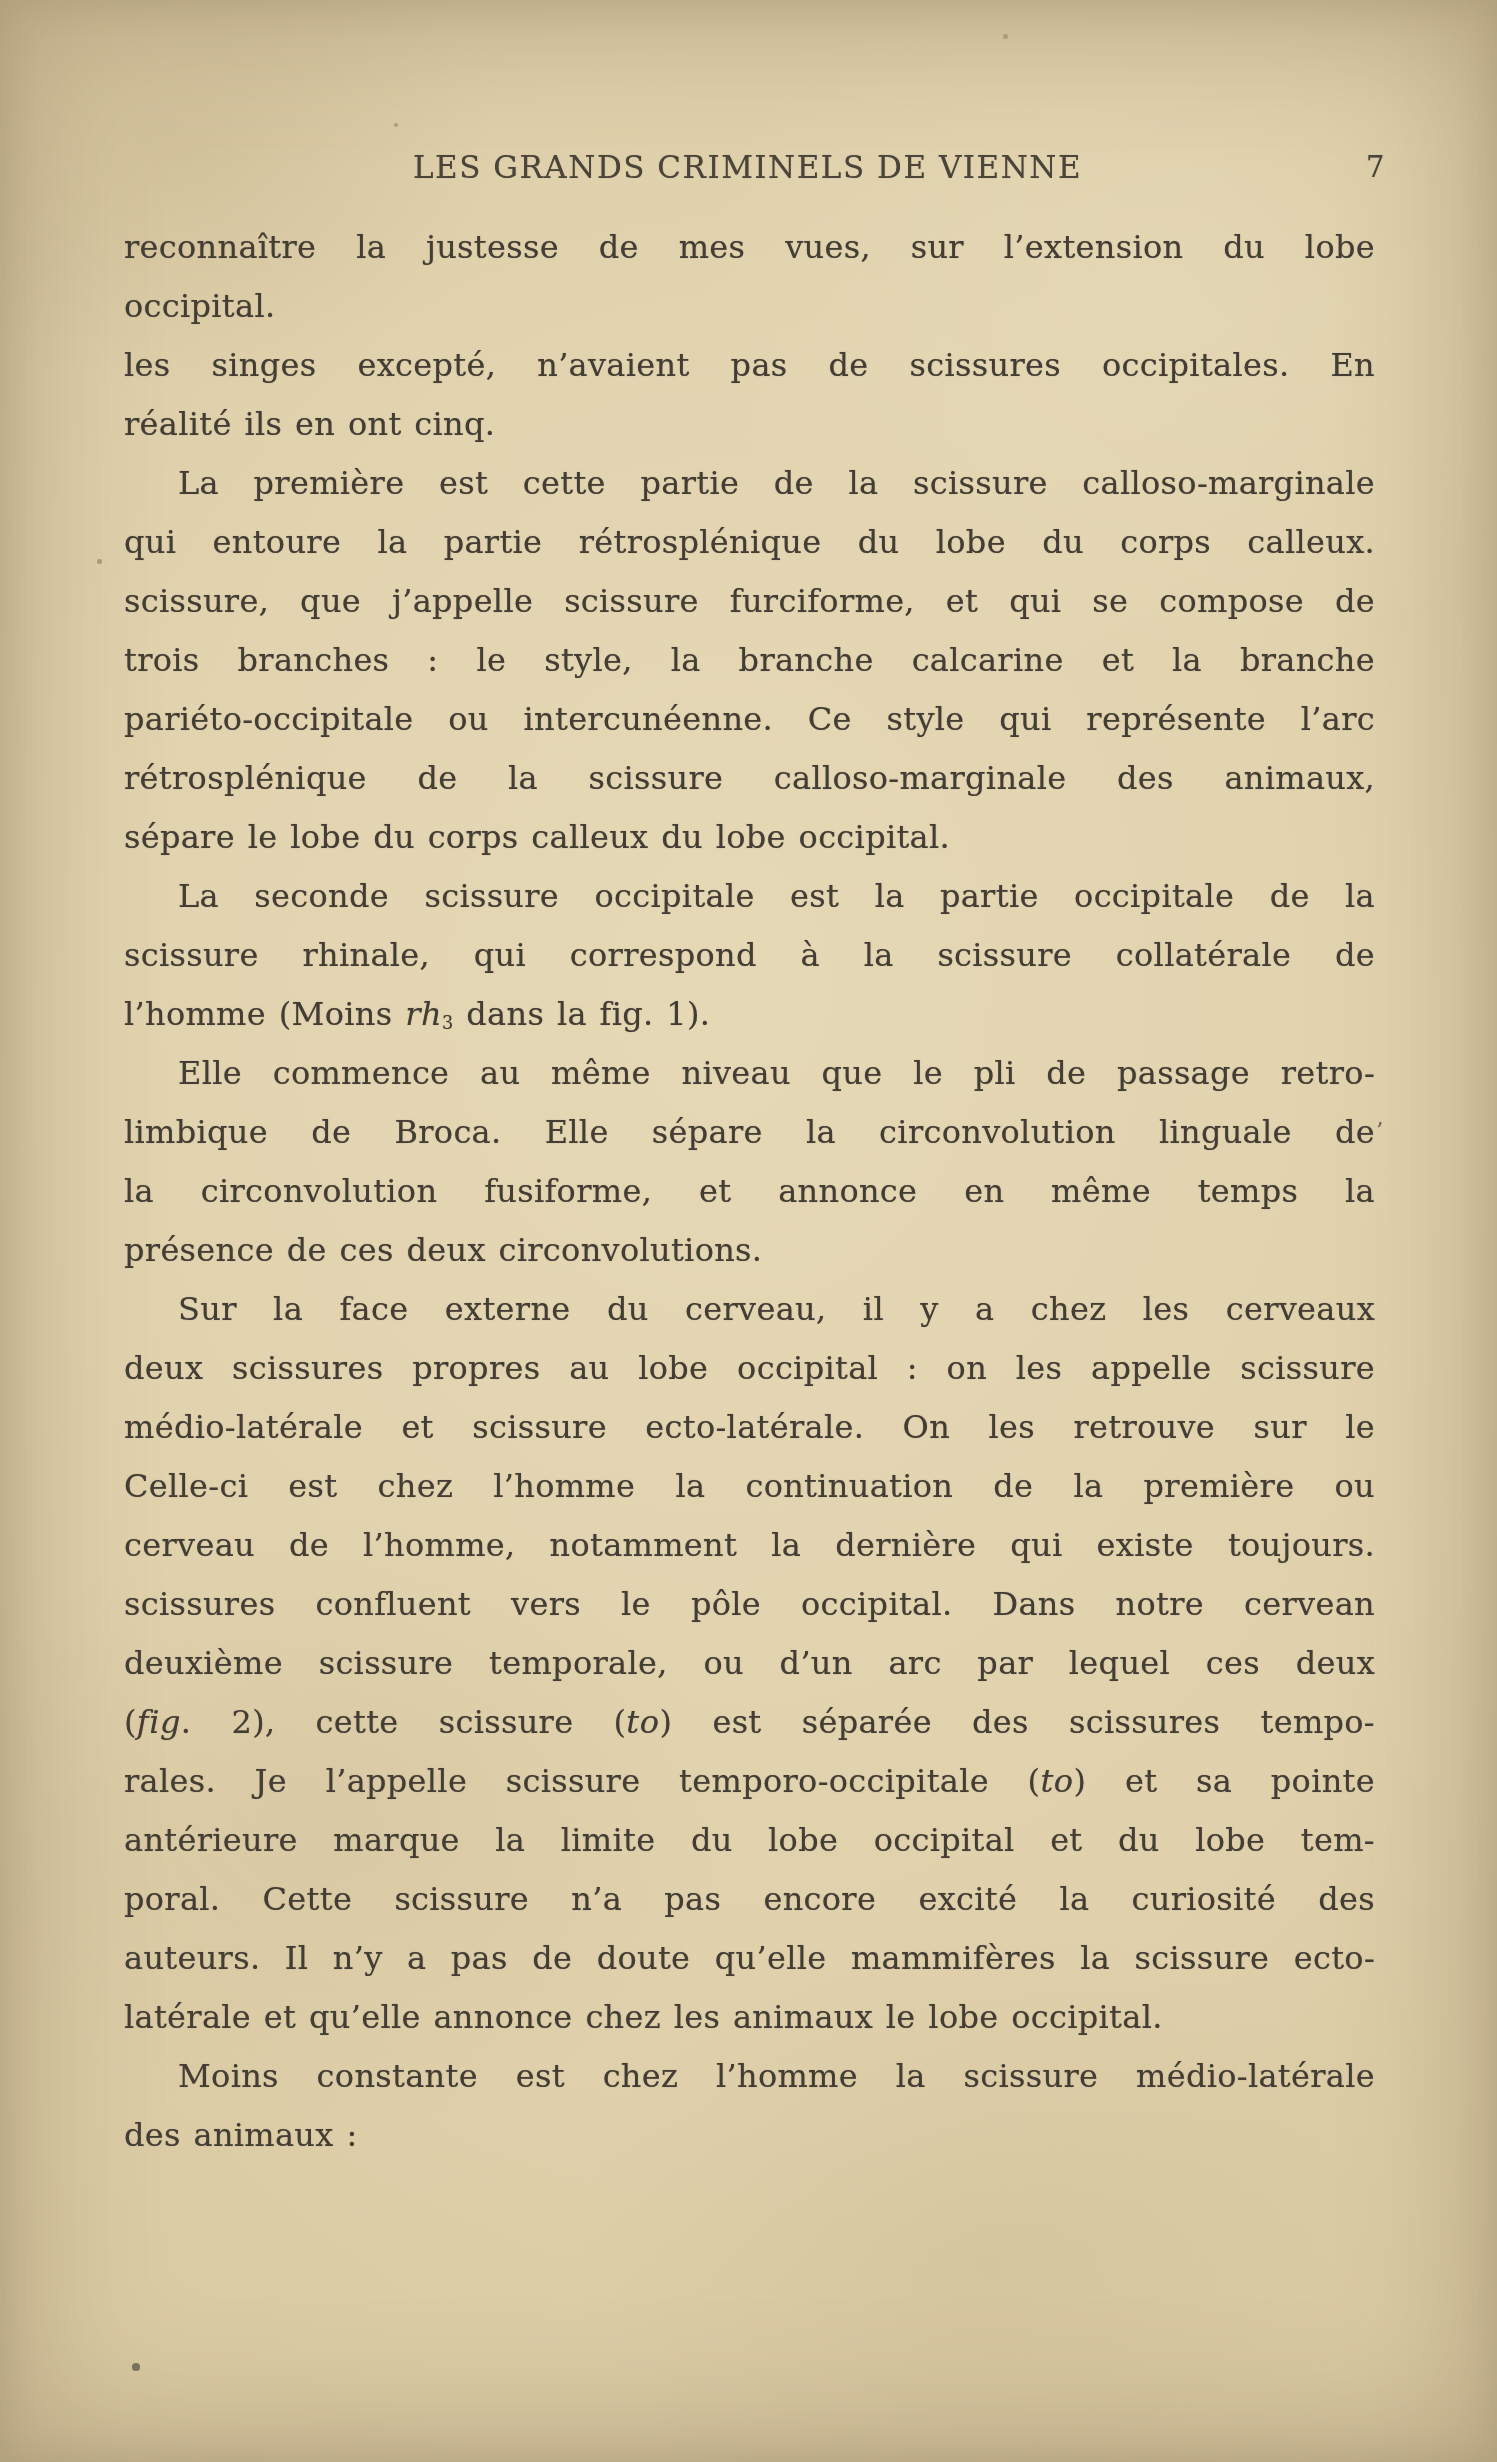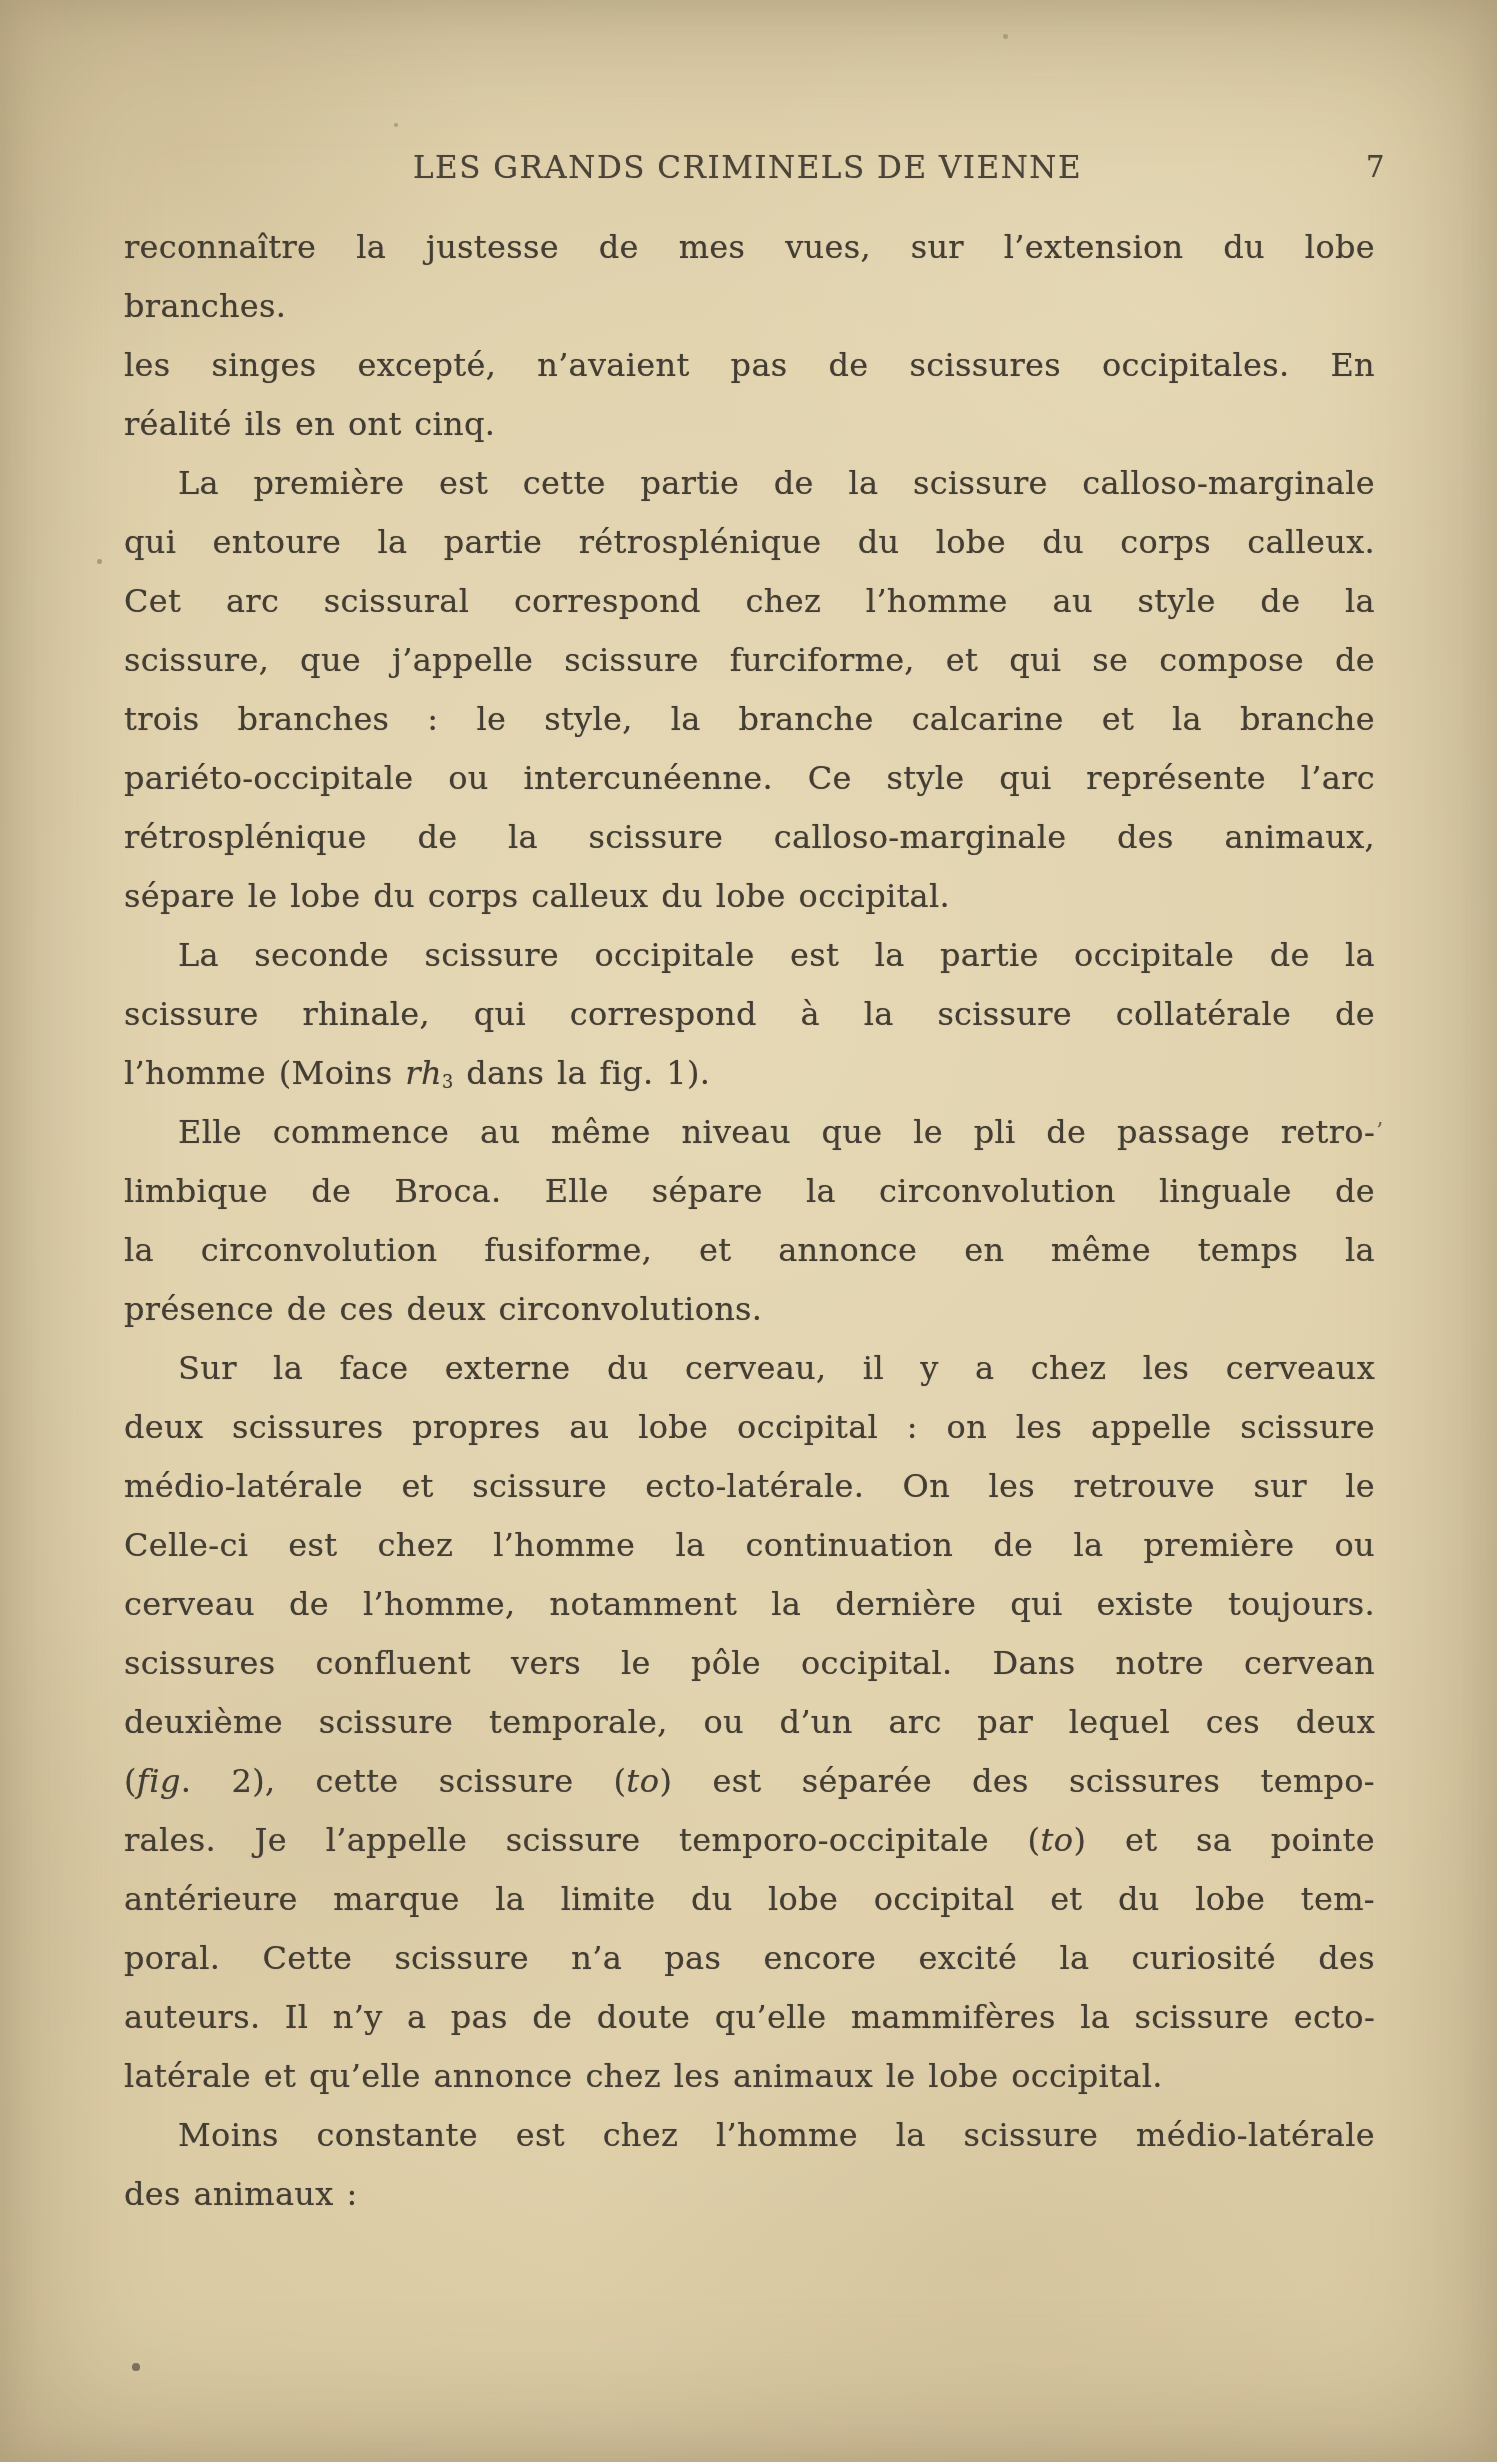--- a/index.html
+++ b/index.html
@@ -67,26 +67,25 @@
 <div class="page">
   <div class="vignette"></div>
 
   <header class="running-head">
     <span class="head-title">LES GRANDS CRIMINELS DE VIENNE</span>
     <span class="page-number">7</span>
   </header>
 
   <main id="text-block" class="text-block">
       <div class="line"><span>reconnaître la justesse de mes vues, sur l’extension du lobe</span></div>
-      <div class="line end"><span>branches.</span></div>
+      <div class="line end"><span>occipital.</span></div>
       <div class="line"><span>les singes excepté, n’avaient pas de scissures occipitales. En</span></div>
       <div class="line end"><span>réalité ils en ont cinq.</span></div>
       <div class="line indent"><span>La première est cette partie de la scissure calloso-marginale</span></div>
       <div class="line"><span>qui entoure la partie rétrosplénique du lobe du corps calleux.</span></div>
-      <div class="line"><span>Cet arc scissural correspond chez l’homme au style de la</span></div>
       <div class="line"><span>scissure, que j’appelle scissure furciforme, et qui se compose de</span></div>
       <div class="line"><span>trois branches&nbsp;: le style, la branche calcarine et la branche</span></div>
       <div class="line"><span>pariéto-occipitale ou intercunéenne. Ce style qui représente l’arc</span></div>
       <div class="line"><span>rétrosplénique de la scissure calloso-marginale des animaux,</span></div>
       <div class="line end"><span>sépare le lobe du corps calleux du lobe occipital.</span></div>
       <div class="line indent"><span>La seconde scissure occipitale est la partie occipitale de la</span></div>
       <div class="line"><span>scissure rhinale, qui correspond à la scissure collatérale de</span></div>
       <div class="line end"><span>l’homme (Moins </span><i>rh</i><sub>3</sub><span> dans la fig. 1).</span></div>
       <div class="line indent"><span>Elle commence au même niveau que le pli de passage retro-</span></div>
       <div class="line"><span>limbique de Broca. Elle sépare la circonvolution linguale de</span></div>

